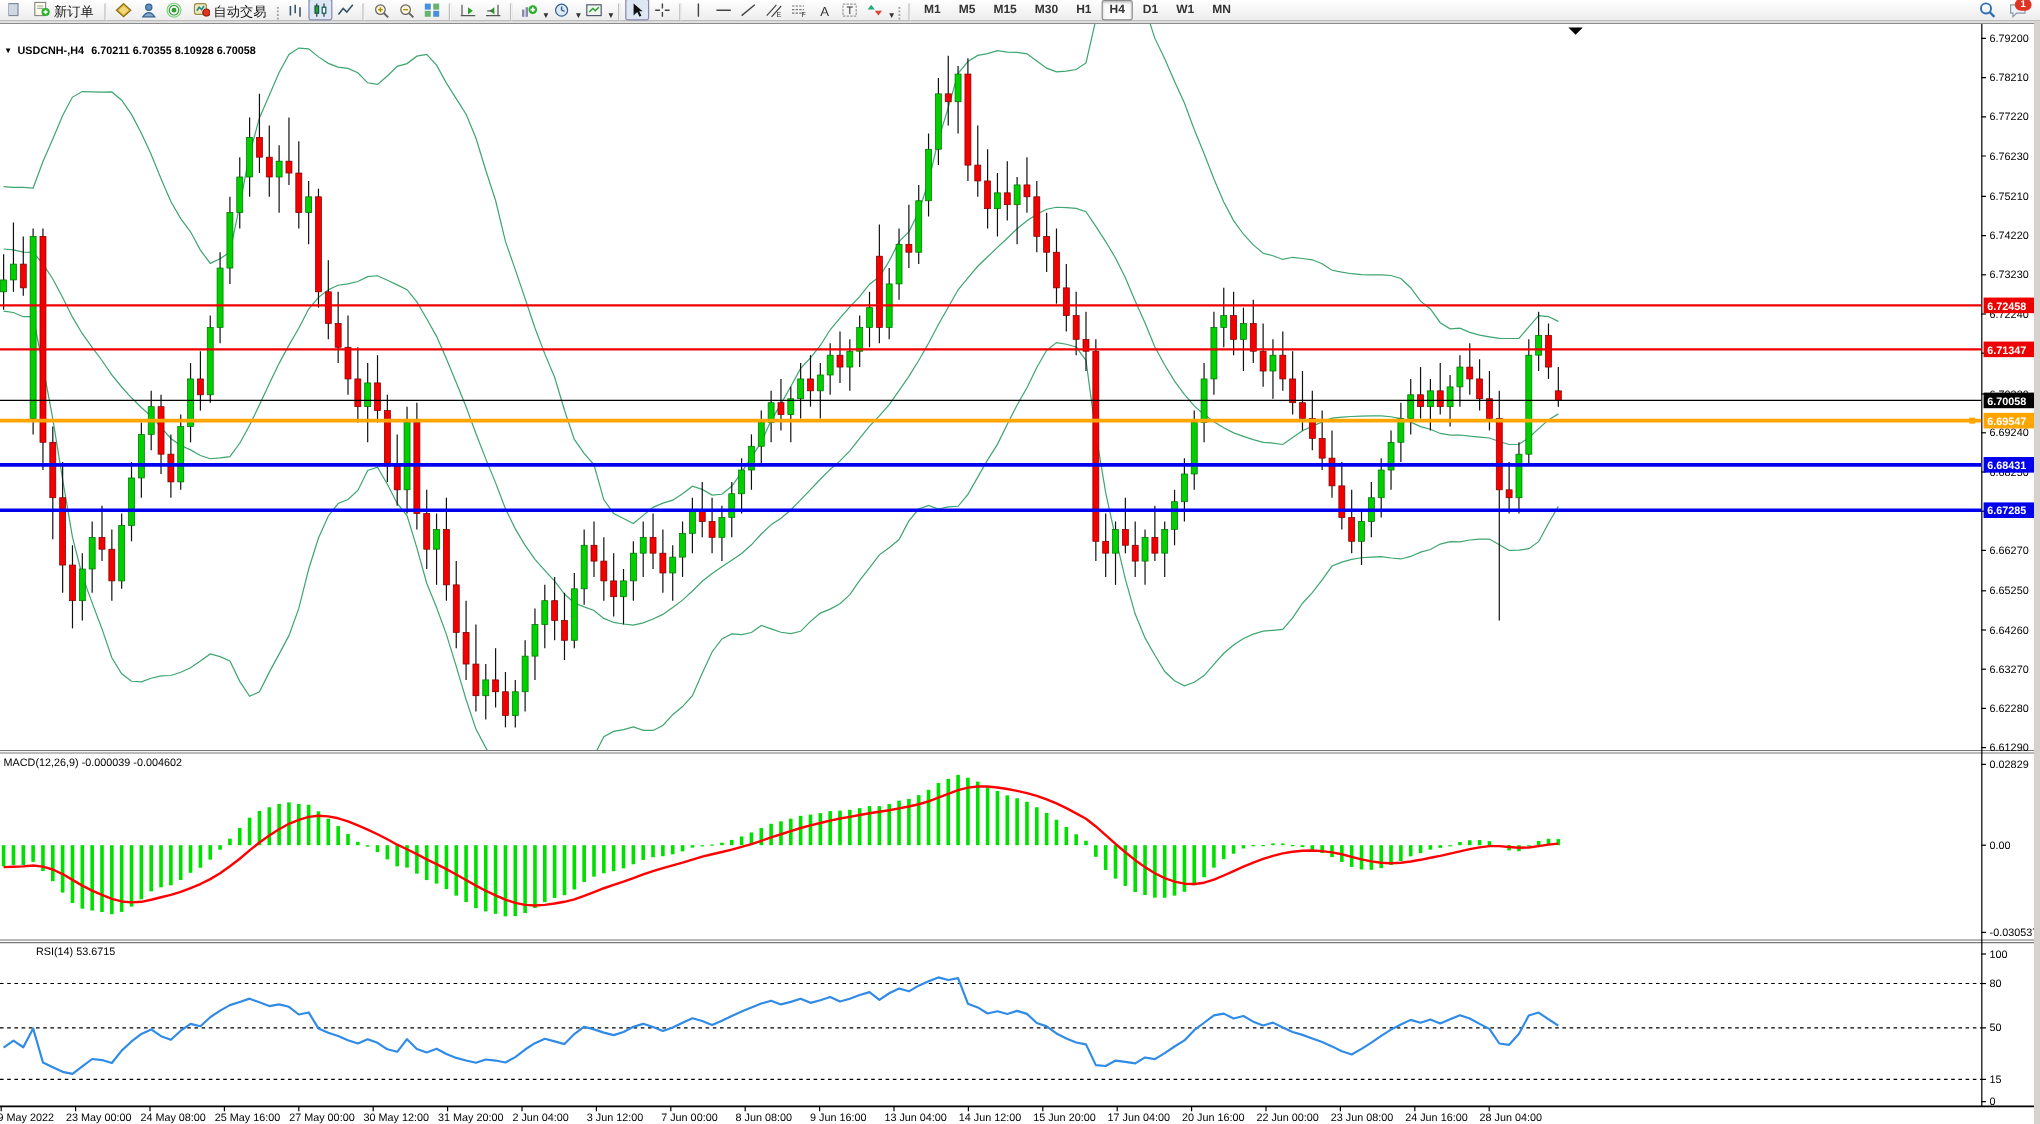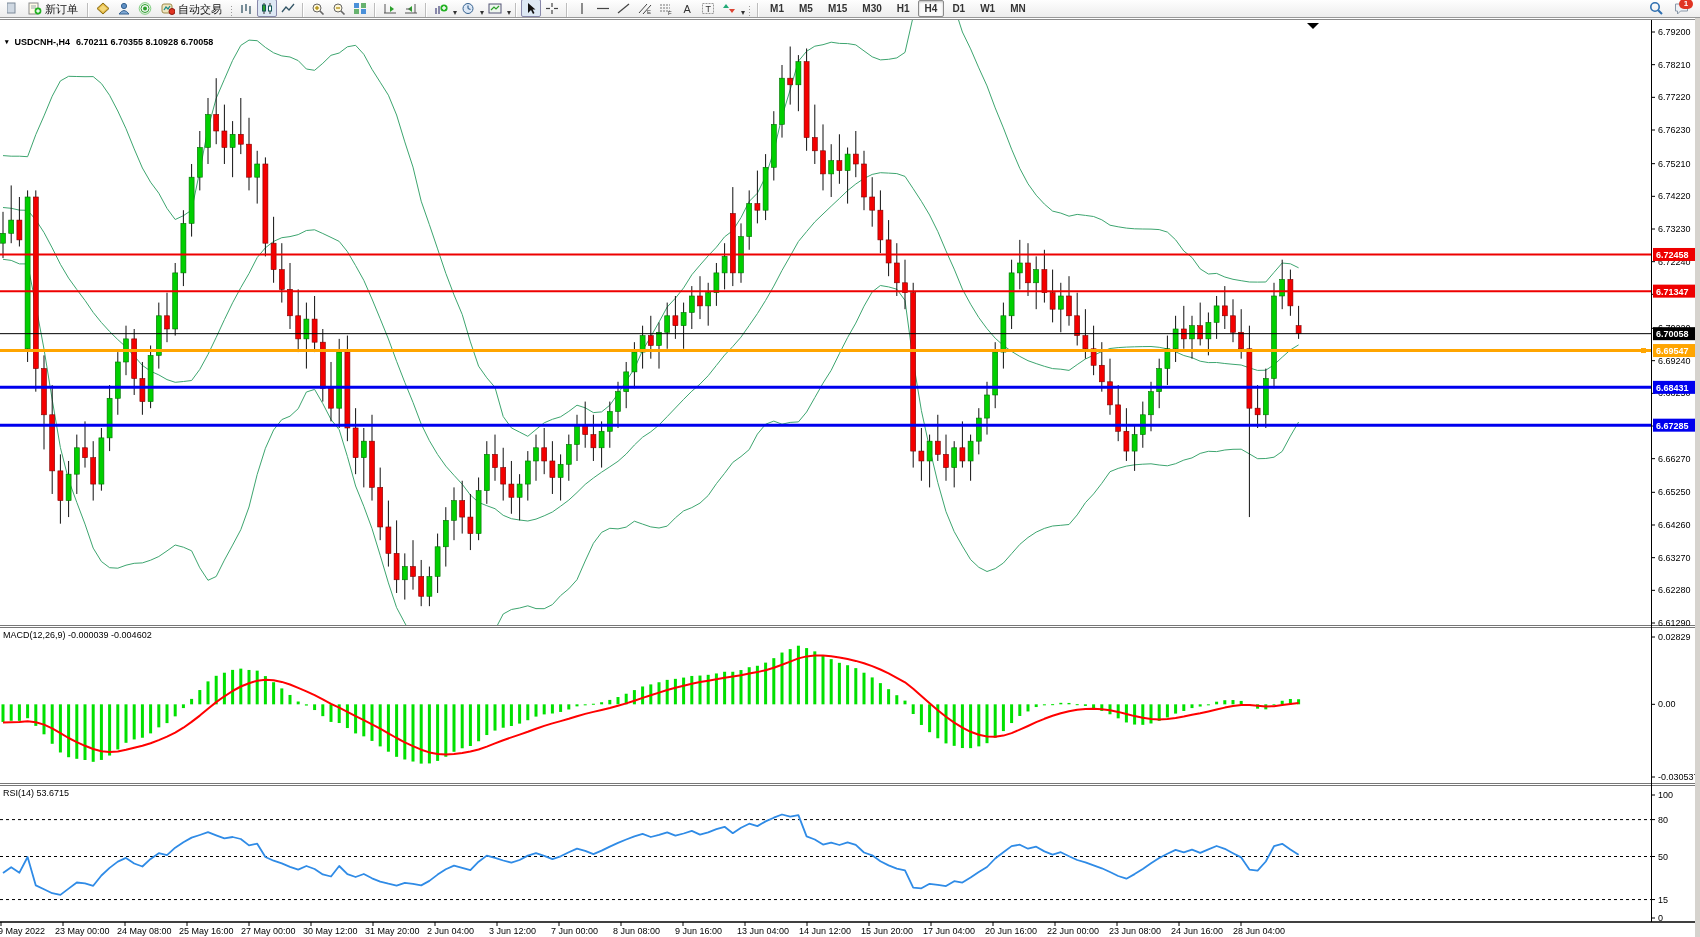--- a/index.html
+++ b/index.html
@@ -21,21 +21,21 @@
   .badge-wrap{position:relative;width:18px;height:16px;display:flex;align-items:center;justify-content:center;}
   .badge{position:absolute;top:-1px;right:-3px;min-width:10px;height:10px;border-radius:6px;background:#e03423;color:#fff;
          font-size:8px;line-height:10px;text-align:center;padding:0 2px;font-weight:bold;}
   
   #chart{position:absolute;top:18px;left:0;width:1700px;height:919px;background:#fff;}
   #chart svg{position:absolute;top:0;left:0;}
   .chart-title{position:absolute;top:19px;left:5px;font-size:9px;font-weight:bold;color:#000;display:flex;gap:6px;align-items:center;}
   .mkr{font-size:7px;}
   .ind-label{position:absolute;left:3px;font-size:9px;color:#000;}
   #macd-label{top:612px;}
-  #rsi-label{top:770px;}
+  #rsi-label{top:770px;margin-left:27px;}
   .edge-strip{position:absolute;top:0;right:0;width:5px;height:919px;background:#d6d3ce;}
   svg text{font-family:"Liberation Sans",sans-serif;}
 </style>
 </head>
 <body>
 
 <div id="app">
 
   <div class="tb">
     <span class="ticon">

